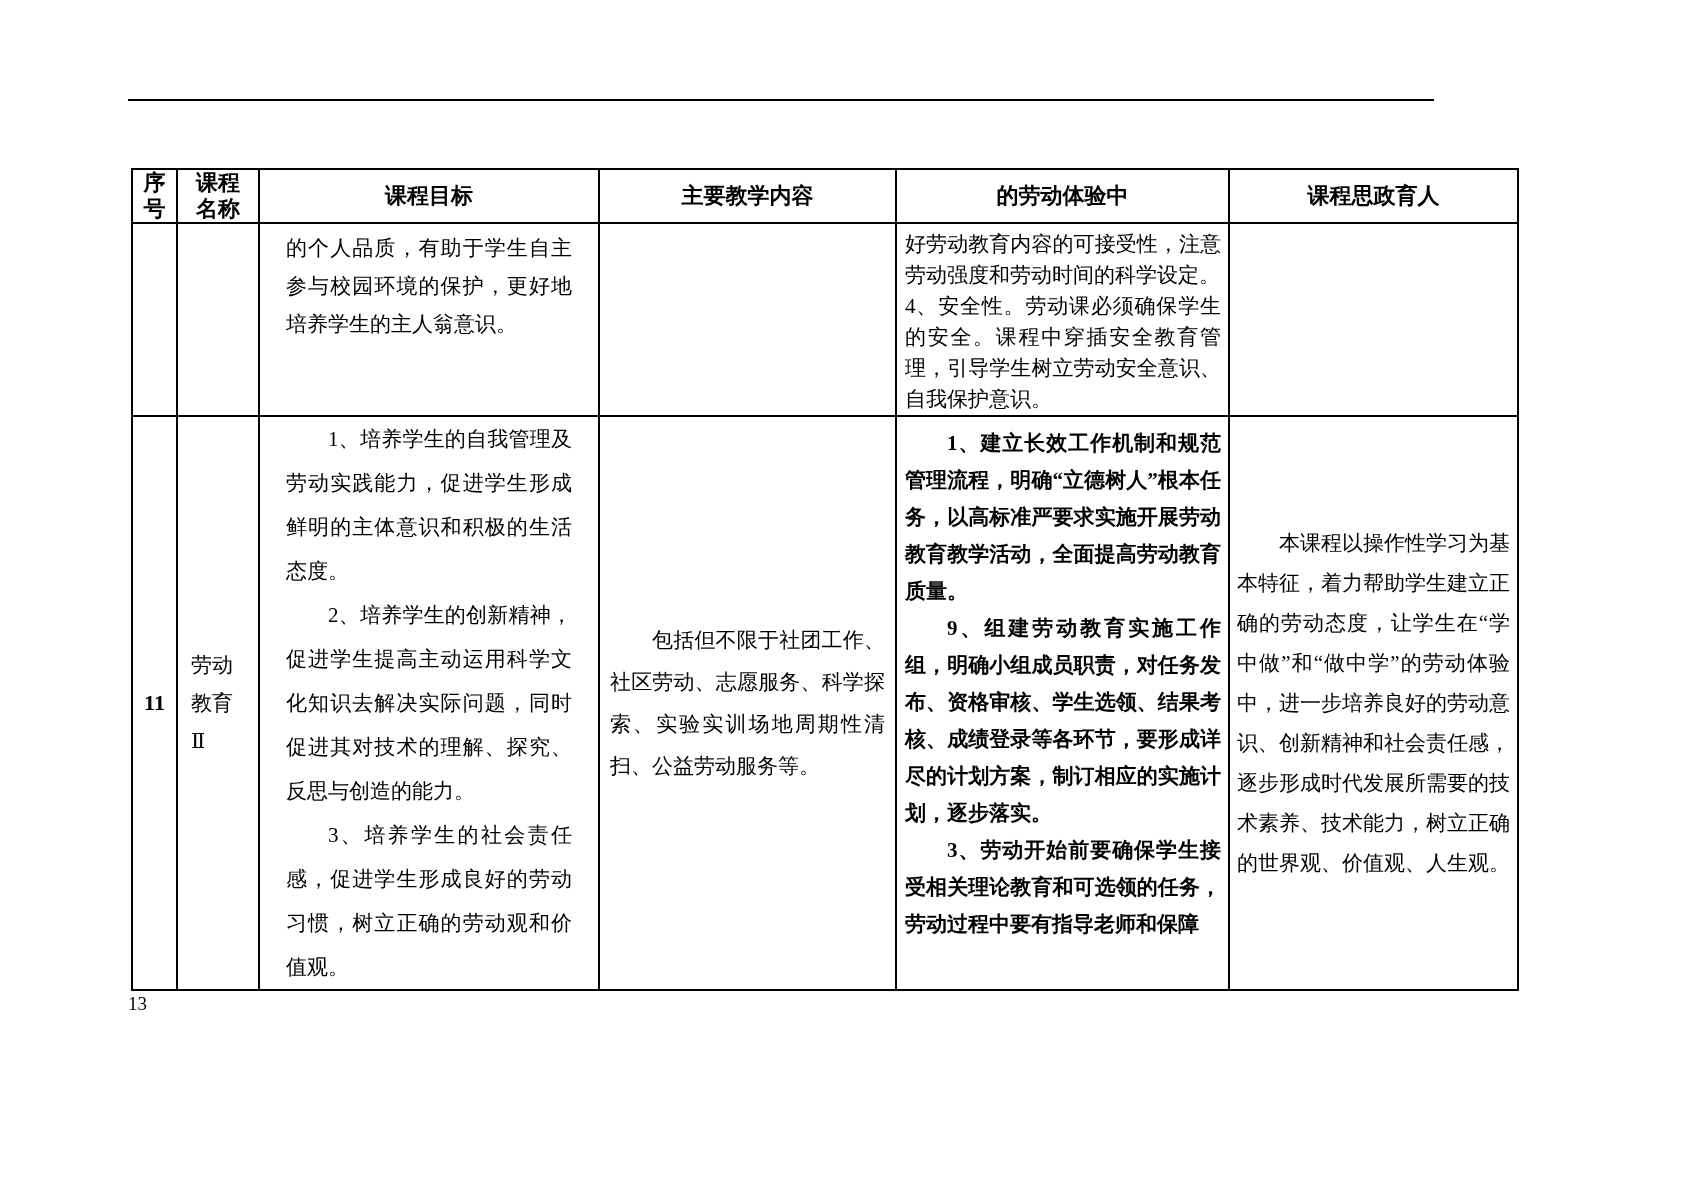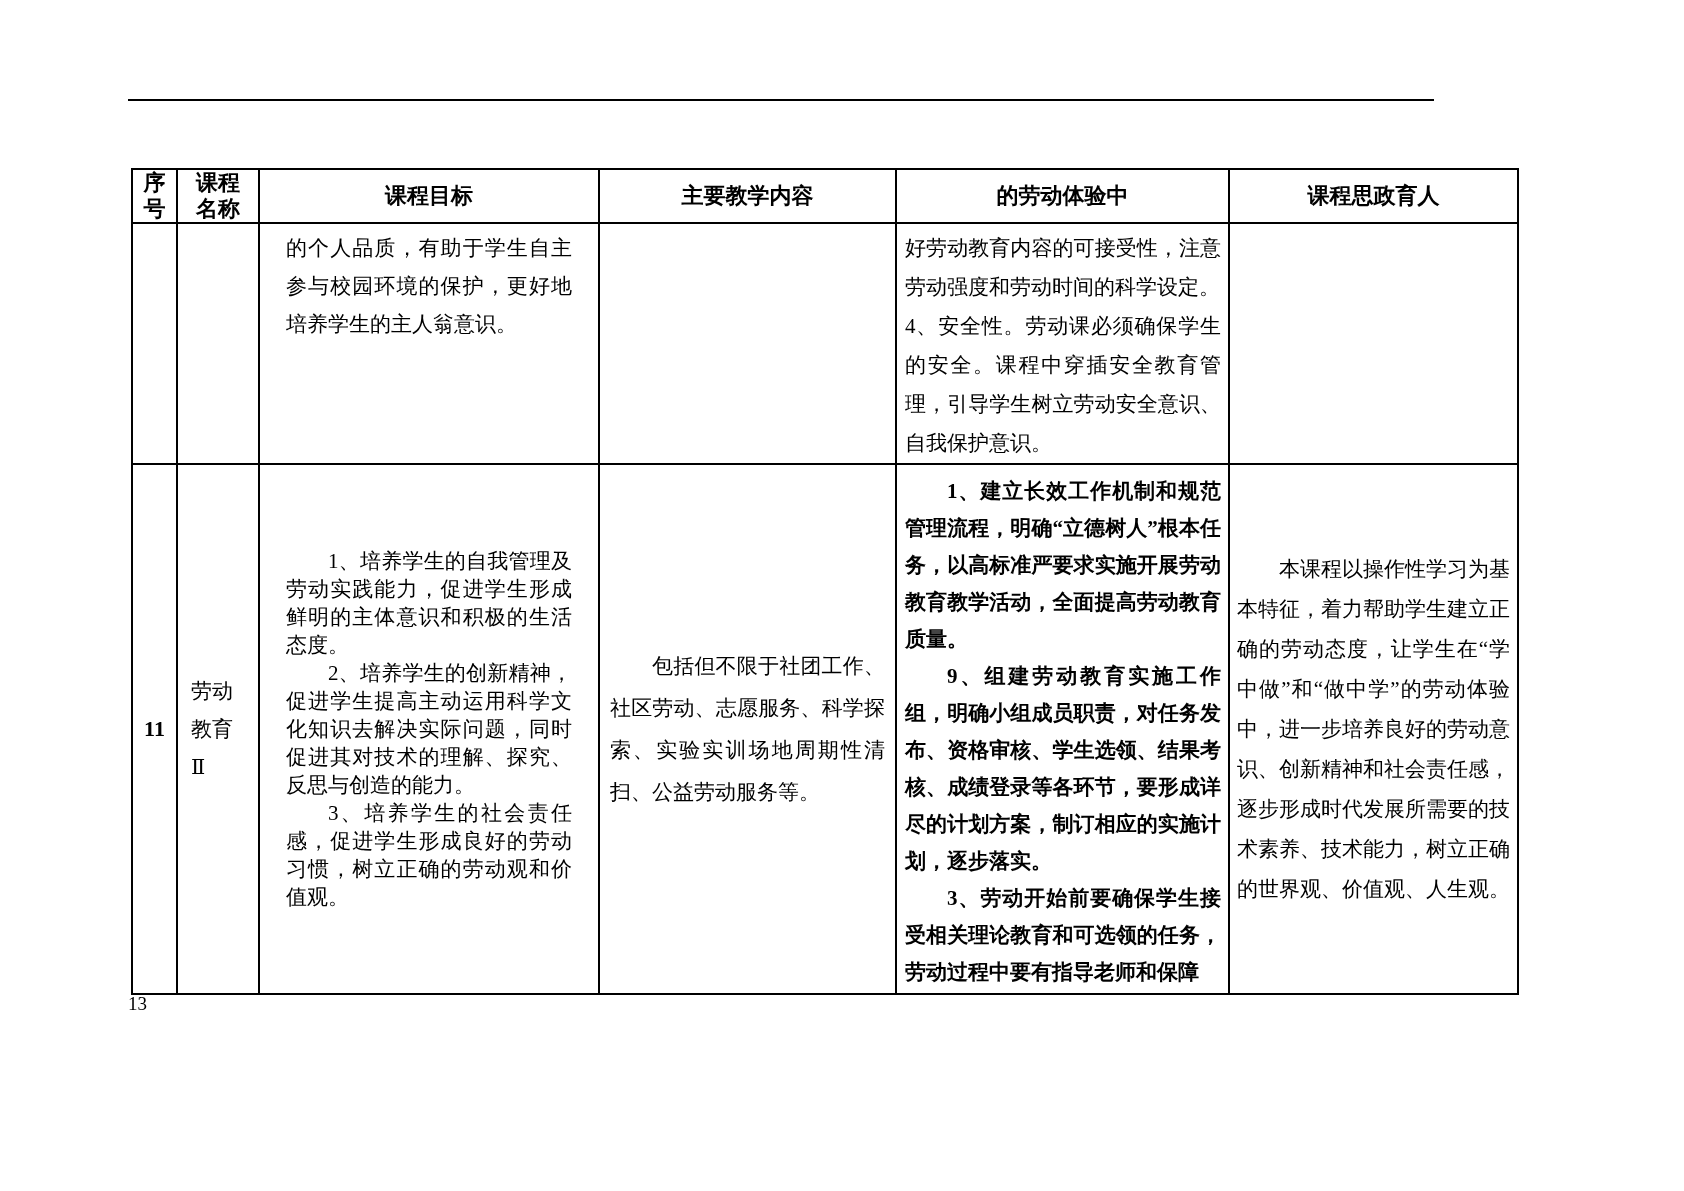--- a/index.html
+++ b/index.html
@@ -60,23 +60,23 @@
   td.cell { padding: 0 26px; }
   .para {
     margin: 0;
     text-align: justify;
     text-justify: inter-character;
     word-break: break-all;
   }
   .para.indent { text-indent: 2em; }
   
   tr.row1 td.obj  { vertical-align: top; line-height: 38px; padding-top: 5px; }
-  tr.row1 td.req  { vertical-align: top; line-height: 39px; padding-top: 5px; padding-left: 8px; padding-right: 7px; }
+  tr.row1 td.req  { vertical-align: top; line-height: 31px; padding-top: 5px; padding-left: 8px; padding-right: 7px; }
   
-  tr.row2 td.obj  { vertical-align: middle; line-height: 28px; margin-top: 32px; }
+  tr.row2 td.obj  { vertical-align: middle; line-height: 44px; margin-top: 32px; }
   tr.row2 td.cont { vertical-align: middle; line-height: 42px; padding: 0 10px; }
   tr.row2 td.req  { vertical-align: top; line-height: 37px; padding-top: 8px; padding-left: 8px; padding-right: 7px; font-weight: bold; }
   tr.row2 td.ideo { vertical-align: middle; line-height: 40px; padding: 0 7px; }
   .page-number {
     position: absolute;
     left: 128px;
     top: 993px;
     width: 1306px;
     font-size: 19px;
   }

